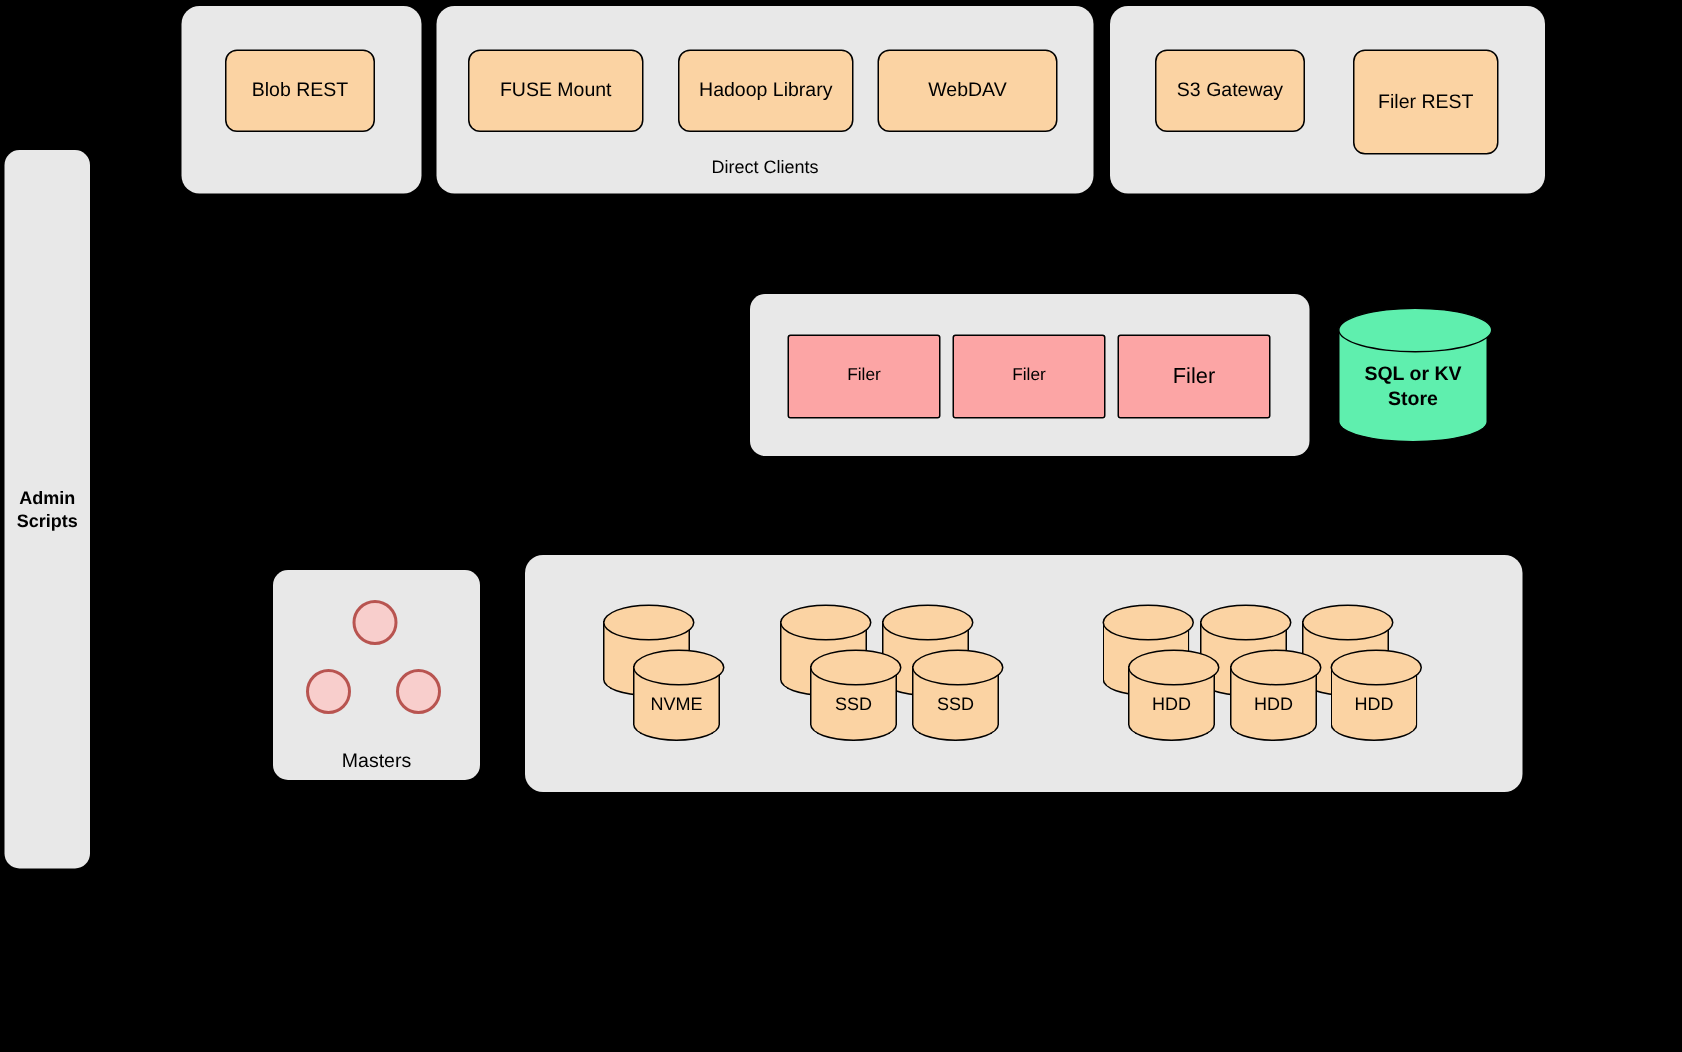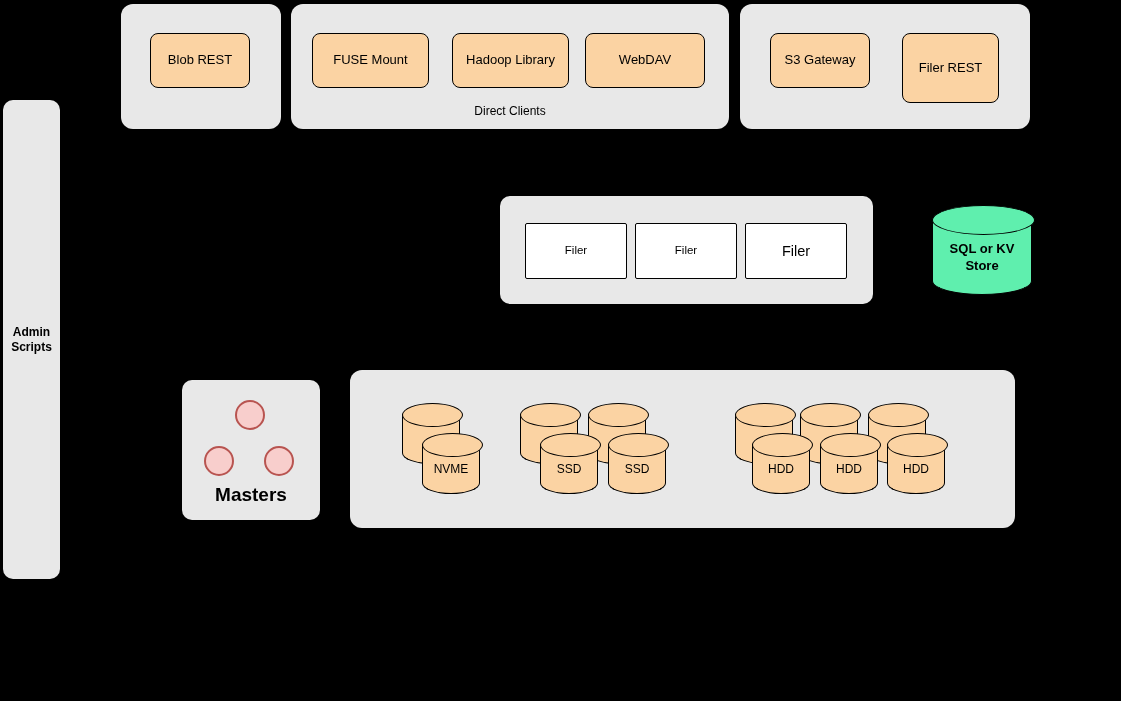--- a/index.html
+++ b/index.html
@@ -27,21 +27,21 @@
     display: flex;
     align-items: center;
     justify-content: center;
     text-align: center;
     border: 1.5px solid #000;
     font-size: 13px;
     line-height: 1.15;
     color: #000;
   }
   .orange { background: #fbd3a3; border-radius: 8px; }
-  .green  { background: #ffffff; border-radius: 2px; }
+  .green  { background: #fca5a5; border-radius: 2px; }
 
   .caption {
     position: absolute;
     text-align: center;
     font-size: 12px;
     color: #000;
   }
 
   
   #blob-group { left: 121px; top: 4px; width: 160px; height: 125px; }
@@ -86,35 +86,35 @@
     width: calc(100% + 3px); height: 28px;
     background: #5fefae;
     border: 1.5px solid #000;
     border-radius: 50%;
   }
   .db-label {
     position: absolute; z-index: 2;
     left: 0; top: 22px; width: 100%;
     text-align: center; font-weight: bold; font-size: 13px; line-height: 1.3;
   }
-  #kv-store { left: 932px; top: 219px; }
+  #kv-store { left: 892px; top: 219px; }
 
   
   #masters-group { left: 182px; top: 380px; width: 138px; height: 140px; border-radius: 10px; }
   .mcircle {
     position: absolute;
     width: 30px; height: 30px;
     border-radius: 50%;
     background: #f8cecc;
     border: 2px solid #b85450;
   }
   #master-1 { left: 53px; top: 20px; }
   #master-2 { left: 22px; top: 66px; }
   #master-3 { left: 82px; top: 66px; }
-  #masters-caption { left: 0; top: 104px; width: 100%; font-weight: bold; font-size: 19px; }
+  #masters-caption { left: 0; top: 119px; width: 100%; font-weight: normal; font-size: 13px; }
 
   
   #volume-group { left: 350px; top: 370px; width: 665px; height: 158px; }
 
   .cyl {
     position: absolute;
     width: 58px; height: 50px;
     background: #fbd3a3;
     border: 1.5px solid #000; border-top: none;
     border-radius: 0 0 29px 29px / 0 0 11px 11px;

